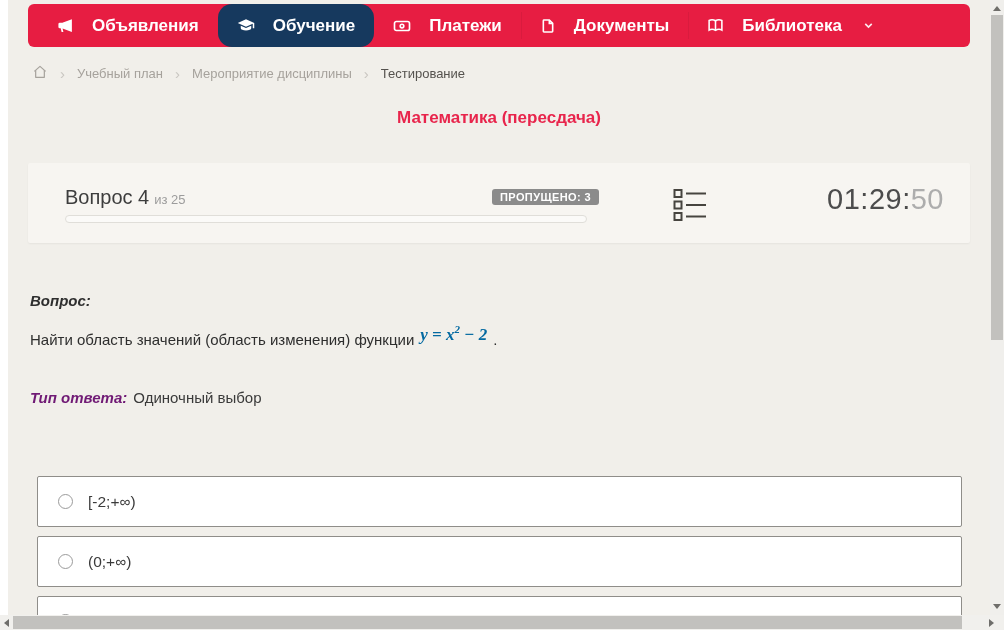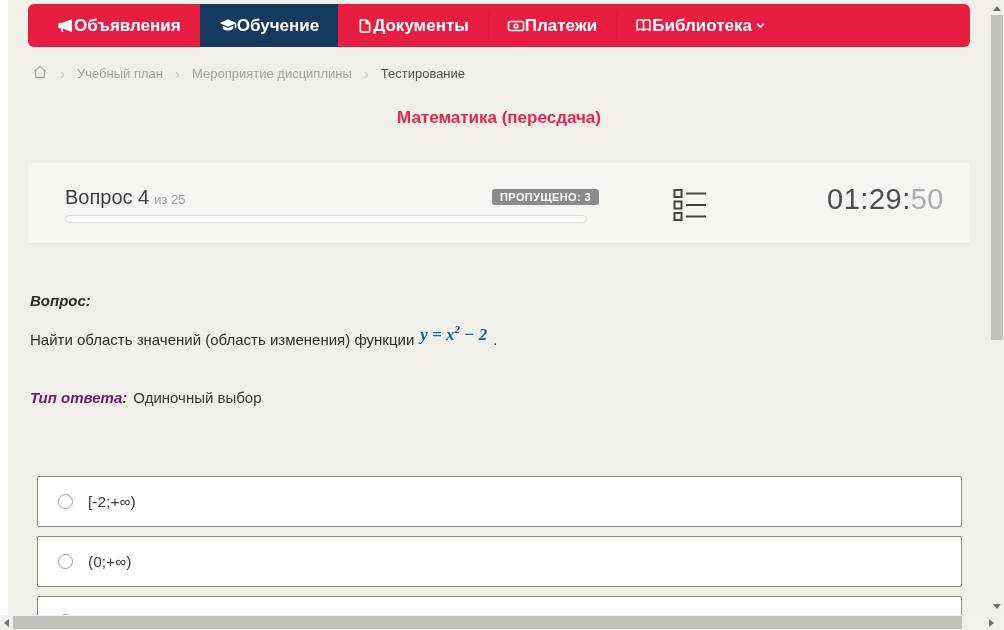--- a/index.html
+++ b/index.html
@@ -22,29 +22,29 @@
   .arrow-left  { left:4px; top:4px; border-top:4px solid transparent; border-bottom:4px solid transparent; border-right:5px solid #6f6e6b; }
   .arrow-right { right:10px; top:4px; border-top:4px solid transparent; border-bottom:4px solid transparent; border-left:5px solid #6f6e6b; }
 
   
   .nav {
     position:absolute; left:28px; top:4px; width:942px; height:43px;
     background:#e71d42; border-radius:6px;
     display:flex; align-items:stretch; padding:0 10px;
   }
   .nav-item {
-    display:flex; align-items:center; gap:0;
+    display:flex; align-items:center; gap:18px;
     padding:16px 19px; color:#ffffff; font-size:17px; font-weight:bold;
     cursor:pointer; position:relative; white-space:nowrap;
   }
   .nav-item + .nav-item::before {
     content:""; position:absolute; left:0; top:8px; bottom:8px; width:1px;
     background:rgba(0,0,0,0.06);
   }
-  .nav-item.active { background:#16395e; border-radius:0; }
+  .nav-item.active { background:#16395e; border-radius:14px; }
   .nav-item.active::before, .nav-item.active + .nav-item::before { display:none; }
   .nav-item svg { display:block; }
   .chevron { margin-left:2px; opacity:.9; }
 
   
   .breadcrumb {
     position:absolute; left:32px; top:62px; height:22px;
     display:flex; align-items:center; gap:12px; font-size:13px; color:#a6a29c;
   }
   .crumb { cursor:pointer; }
@@ -123,35 +123,35 @@
     <span>
       <svg width="18" height="18" viewBox="0 0 24 24">
           <path fill="#fff" d="M12 3 1 8l11 5 9-4.1V15h2V8L12 3z"></path>
           <path fill="#fff" d="M5 11.6V15c0 1.7 3.1 3 7 3s7-1.3 7-3v-3.4l-7 3.2-7-3.2z"></path>
         </svg>
     </span>
     <span>Обучение</span>
   </div>
   <div class="nav-item">
     <span>
+      <svg width="18" height="18" viewBox="0 0 24 24" fill="none" stroke="#fff" stroke-width="2.2">
+          <rect x="2" y="6" width="20" height="12" rx="2.5"></rect>
+          <circle cx="12" cy="12" r="2.4"></circle>
+        </svg>
+    </span>
+    <span>Платежи</span>
+  </div>
+  <div class="nav-item">
+    <span>
       <svg width="16" height="16" viewBox="0 0 24 24" fill="none" stroke="#fff" stroke-width="2.4">
           <path d="M14 3H6a1 1 0 0 0-1 1v16a1 1 0 0 0 1 1h12a1 1 0 0 0 1-1V8l-5-5z"></path>
           <path d="M14 3v5h5"></path>
         </svg>
     </span>
     <span>Документы</span>
-  </div>
-  <div class="nav-item">
-    <span>
-      <svg width="18" height="18" viewBox="0 0 24 24" fill="none" stroke="#fff" stroke-width="2.2">
-          <rect x="2" y="6" width="20" height="12" rx="2.5"></rect>
-          <circle cx="12" cy="12" r="2.4"></circle>
-        </svg>
-    </span>
-    <span>Платежи</span>
   </div>
   <div class="nav-item">
     <span>
       <svg width="17" height="17" viewBox="0 0 24 24" fill="none" stroke="#fff" stroke-width="2.2">
           <path d="M3 5c2.6-1.4 6-1.4 9 .3 3-1.7 6.4-1.7 9-.3v13.5c-2.6-1.4-6-1.4-9 .3-3-1.7-6.4-1.7-9-.3V5z"></path>
           <path d="M12 5.3v13.5"></path>
         </svg>
     </span>
     <span>Библиотека</span>
     <span class="chevron">

